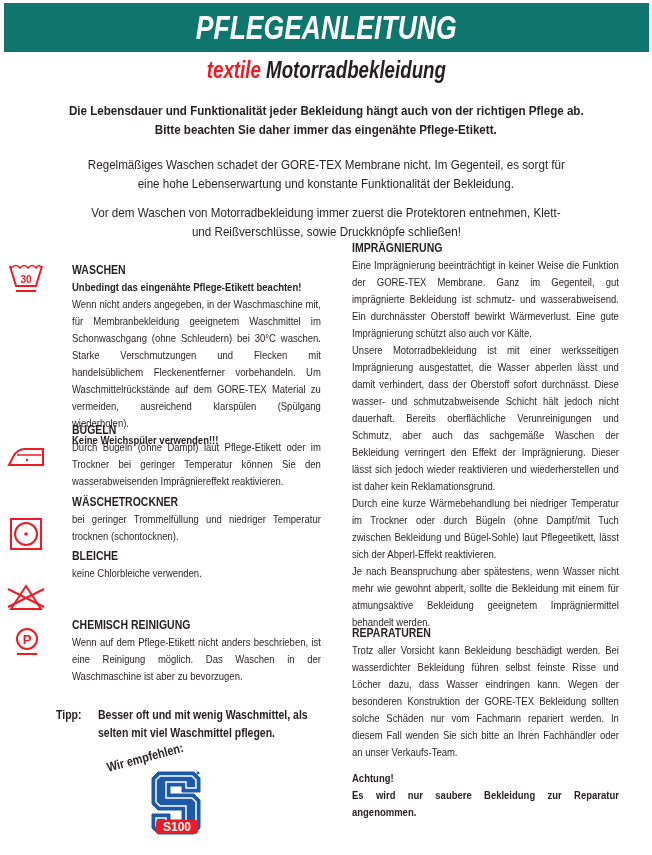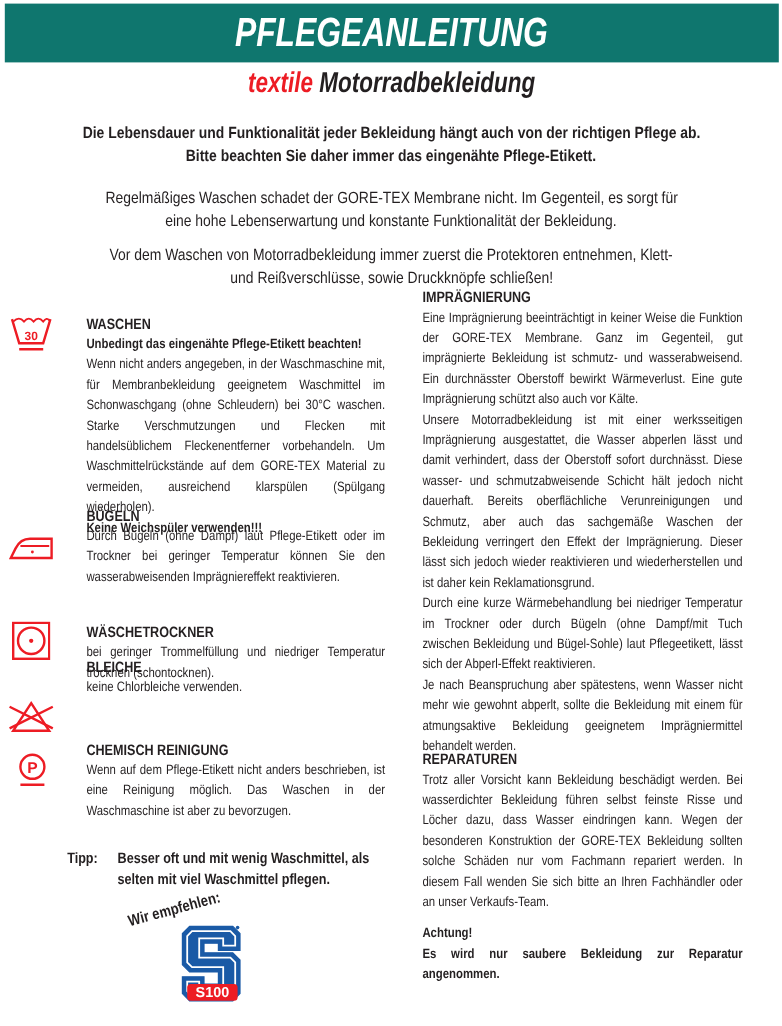--- a/index.html
+++ b/index.html
@@ -100,21 +100,21 @@
   </div>
 </div>
 
 <div class="section left-col" style="top:422px">
   <div class="narrow">
     <div class="heading">BÜGELN</div>
     <div>Durch Bügeln (ohne Dampf) laut Pflege-Etikett oder im Trockner bei geringer Temperatur können Sie den wasserabweisenden Imprägniereffekt reaktivieren.</div>
   </div>
 </div>
 
-<div class="section left-col" style="top:519px">
+<div class="section left-col" style="top:494px">
   <div class="narrow">
     <div class="heading">WÄSCHETROCKNER</div>
     <div>bei geringer Trommelfüllung und niedriger Temperatur trocknen (schontocknen).</div>
   </div>
 </div>
 
 <div class="section left-col" style="top:548px">
   <div class="narrow">
     <div class="heading">BLEICHE</div>
     <div>keine Chlorbleiche verwenden.</div>

